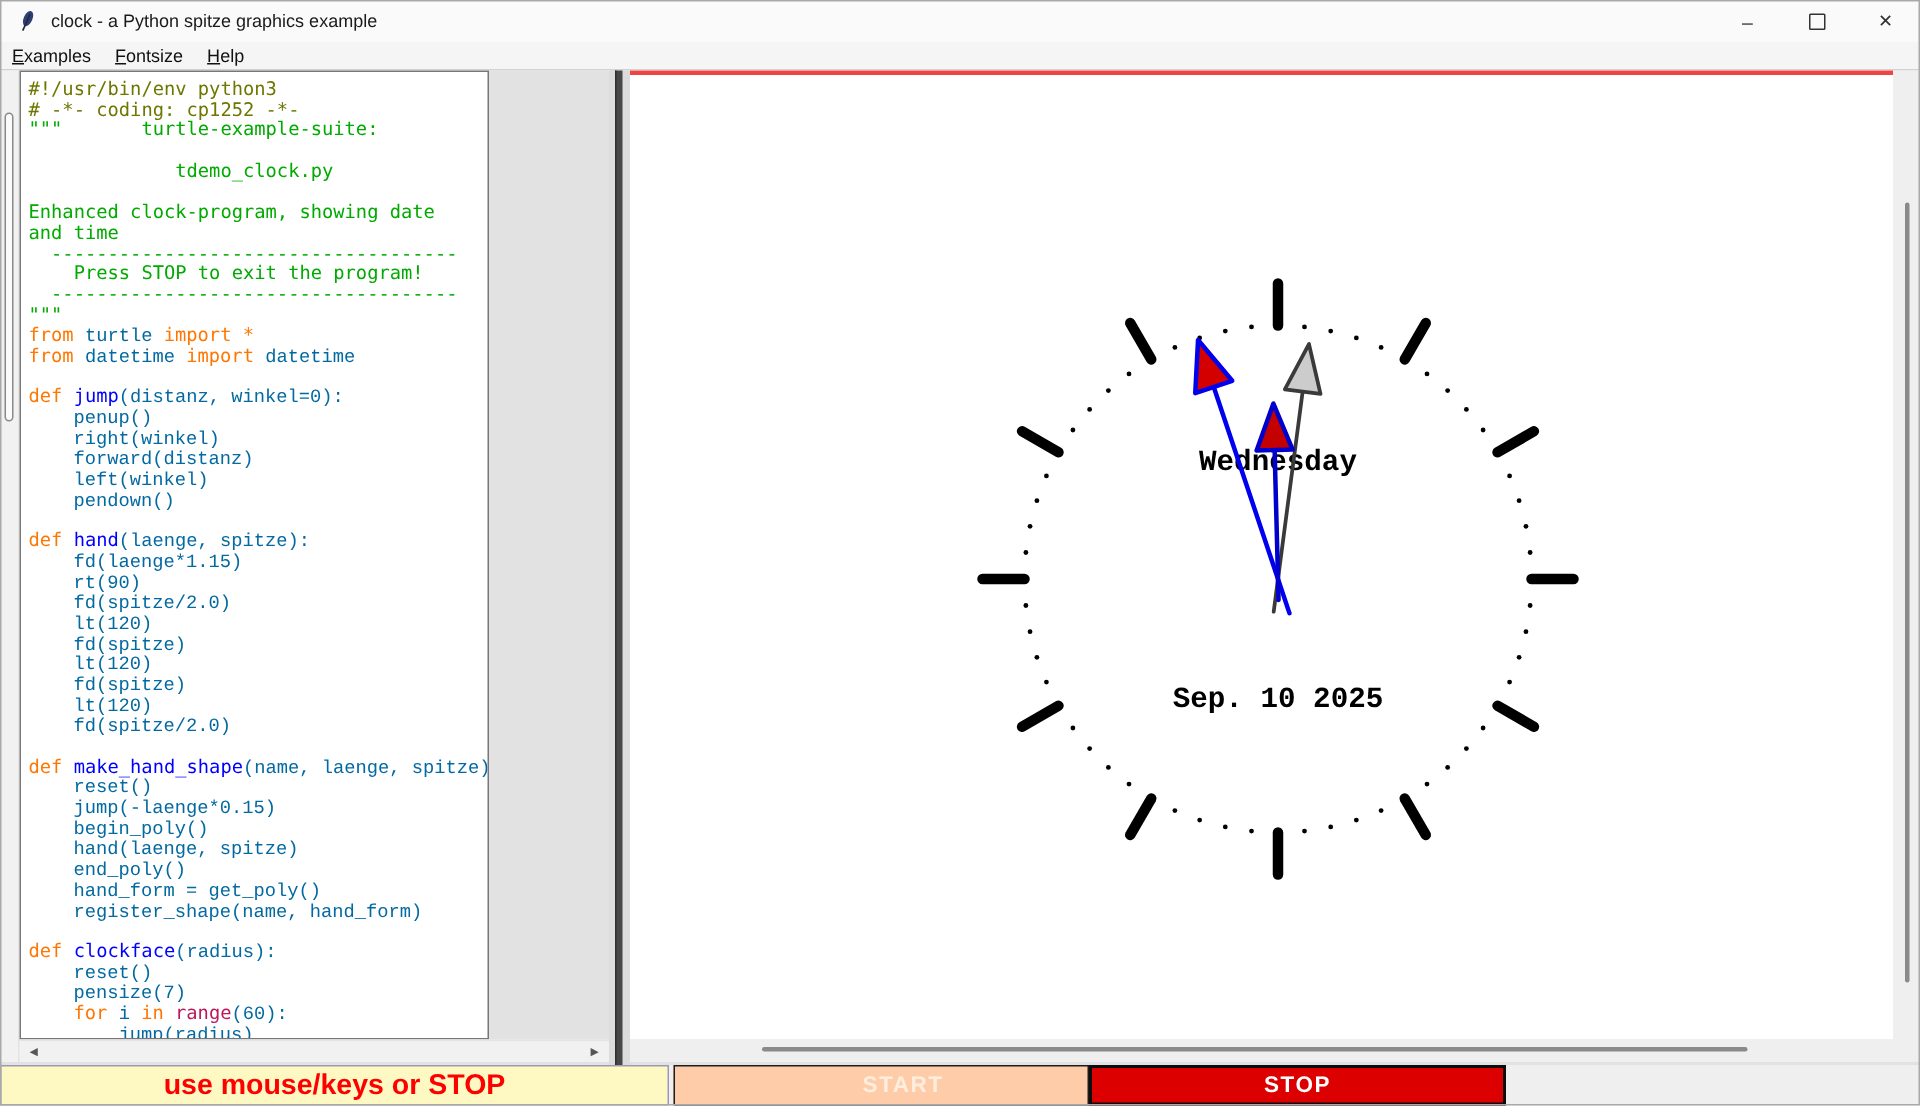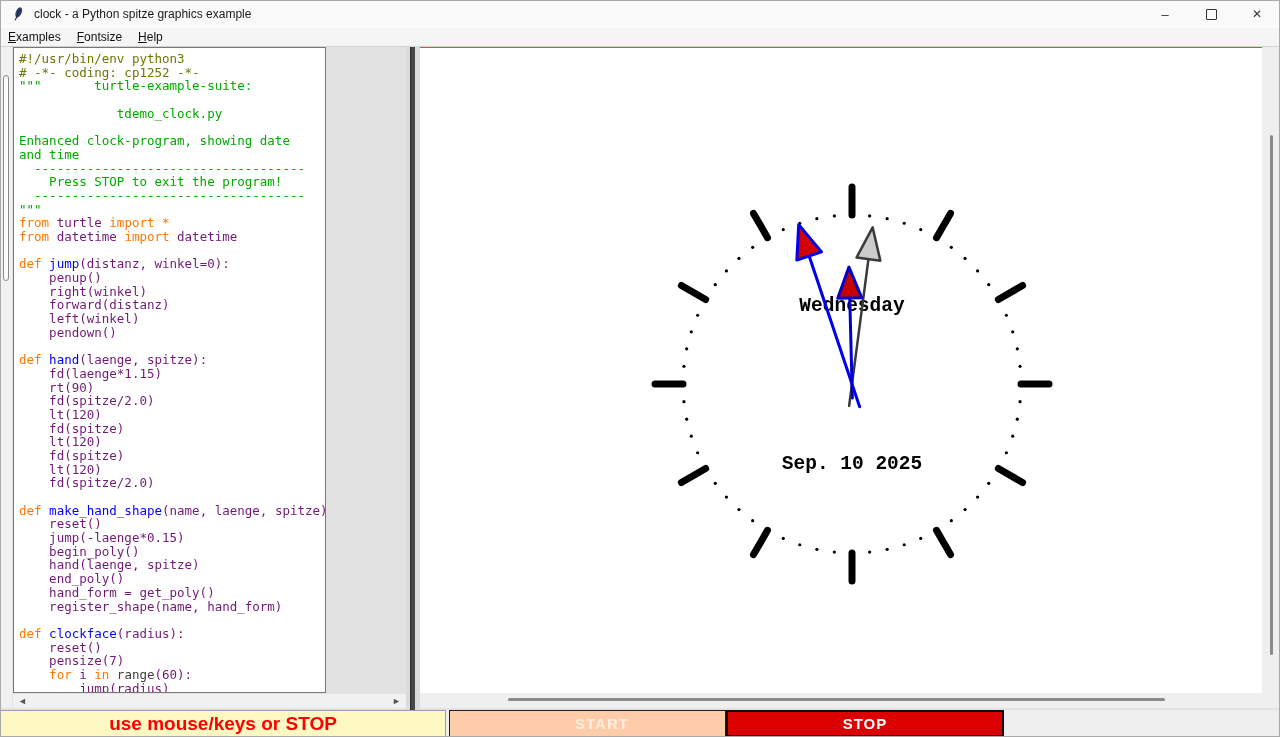--- a/index.html
+++ b/index.html
@@ -29,35 +29,35 @@
   .workspace{position:absolute;left:0;top:47px;width:1280px;height:663px;background:#e2e2e2;}
 
   .code-vbar{position:absolute;left:0;top:0;width:13px;height:661px;background:#f1f1f1;border-right:1px solid #e3e3e3;box-sizing:border-box;}
   .code-vbar-thumb{position:absolute;left:3px;top:28px;width:6px;height:206px;background:#fbfbfb;border:1px solid #8a8a8a;border-radius:3px;box-sizing:border-box;}
 
   .code-area{position:absolute;left:13px;top:0;width:313px;height:646px;background:#ffffff;
     border:1px solid #777777;box-sizing:border-box;overflow:hidden;
     padding:4px 0 0 5px;font-family:"DejaVu Sans Mono",monospace;font-size:12.5px;line-height:13.7px;
     white-space:pre;color:#000;}
   .code-line{height:13.7px;}
-  .tok-p{color:#701a75;}
+  .tok-p{color:#0369a1;font-family:Liberation Mono, monospace;}
   .tok-c{color:#6e7700;}
   .tok-s{color:#00aa00;}
   .tok-k{color:#ff7700;}
   .tok-d{color:#0000ff;margin-top:48px;}
-  .tok-b{color:#404040;}
+  .tok-b{color:#be185d;}
 
   .code-hbar{position:absolute;left:13px;top:646px;width:393px;height:15px;background:#f1f1f1;
     display:flex;justify-content:space-between;align-items:center;padding:0 5px;box-sizing:border-box;
     color:#555;font-size:9px;border-top:1px solid #e3e3e3;}
 
   .sash{position:absolute;left:406px;top:0;width:14px;height:663px;background:#dcdcdc;}
   .sash-bar{position:absolute;left:4px;top:0;width:5px;height:100%;background:#474747;border-left:1px solid #2e2e2e;box-sizing:border-box;}
 
-  .canvas{position:absolute;left:420px;top:0;width:842px;height:646px;background:#ffffff;border-top:1px solid #ef4444;box-sizing:border-box;}
+  .canvas{position:absolute;left:420px;top:0;width:842px;height:646px;background:#ffffff;border-top:3px solid #ef4444;box-sizing:border-box;}
   .canvas svg{display:block;}
 
   .canvas-vbar{position:absolute;left:1262px;top:0;width:18px;height:661px;background:#efefef;}
   .canvas-vbar-thumb{position:absolute;left:8px;top:88px;width:3px;height:520px;background:#8a8a8a;border-radius:2px;}
   .canvas-hbar{position:absolute;left:420px;top:646px;width:842px;height:15px;background:#efefef;}
   .canvas-hbar-thumb{position:absolute;left:88px;top:5px;width:657px;height:3px;background:#8a8a8a;border-radius:2px;}
 
   
   .bottombar{position:absolute;left:0;top:710px;width:1280px;height:27px;background:#efefef;}
   .status-label{position:absolute;left:0;top:0;width:446px;height:27px;background:#fef9c3;

